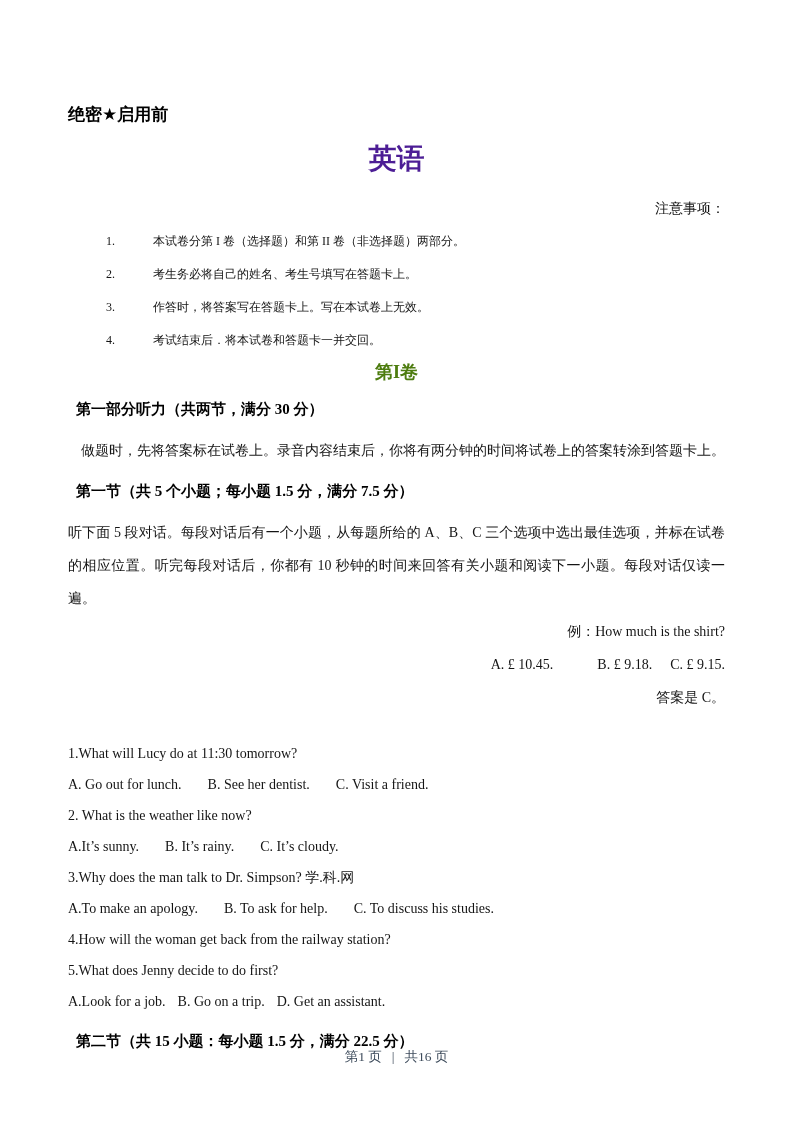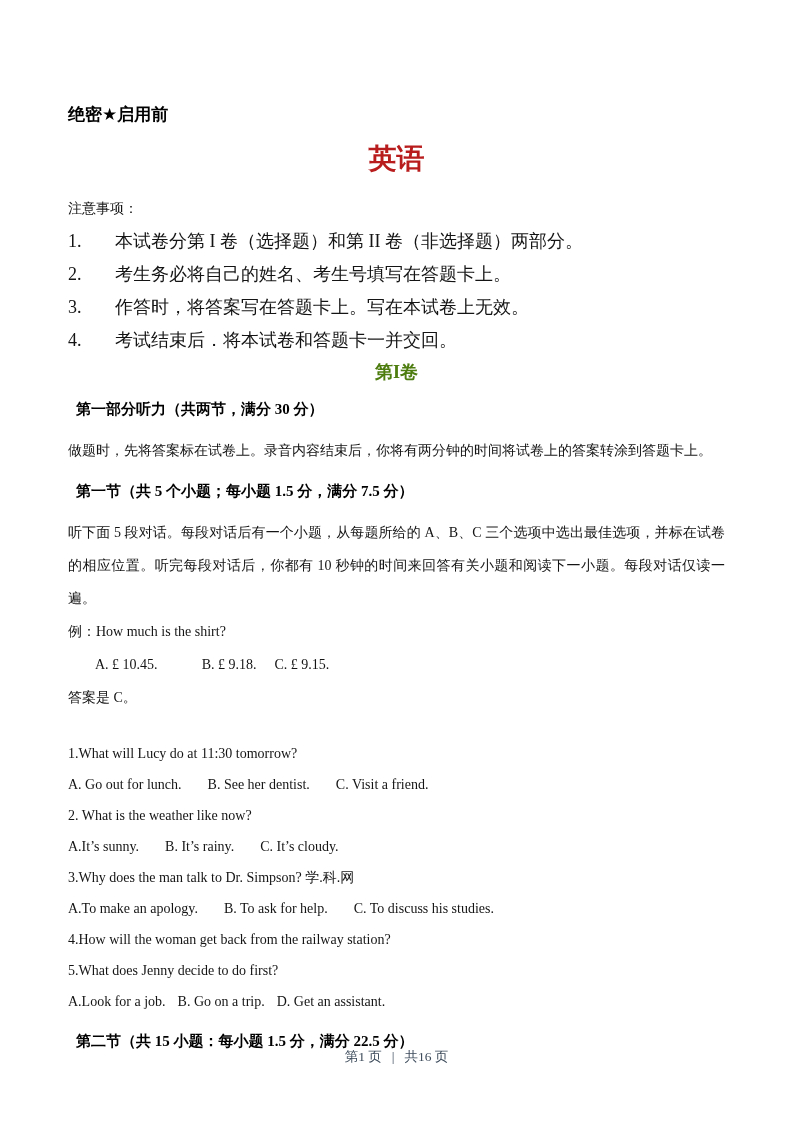--- a/index.html
+++ b/index.html
@@ -38,30 +38,31 @@
     margin: 0 0 8px 0;
     color: #000;
   }
   .subject-title {
     font-family: "Liberation Sans", "DejaVu Sans", sans-serif;
     font-weight: bold;
     font-size: 28px;
     line-height: 34px;
     text-align: center;
     margin: 0 0 16px 0;
-    color: #b91c1c;
+    color: #4c1d95;
   }
   
   .body-line {
     font-size: 14px;
     line-height: 33px;
     margin: 0;
+    text-align: right;
   }
   .notice-list { margin: 0; }
-  .notice-item { font-size: 18px; line-height: 33px; }
+  .notice-item { font-size: 12px; line-height: 33px; margin-left: 38px; }
   .notice-num {
     display: inline-block;
     width: 47px;
   }
   
   .volume-heading {
     font-weight: bold;
     font-size: 18px;
     line-height: 26px;
     text-align: center;

